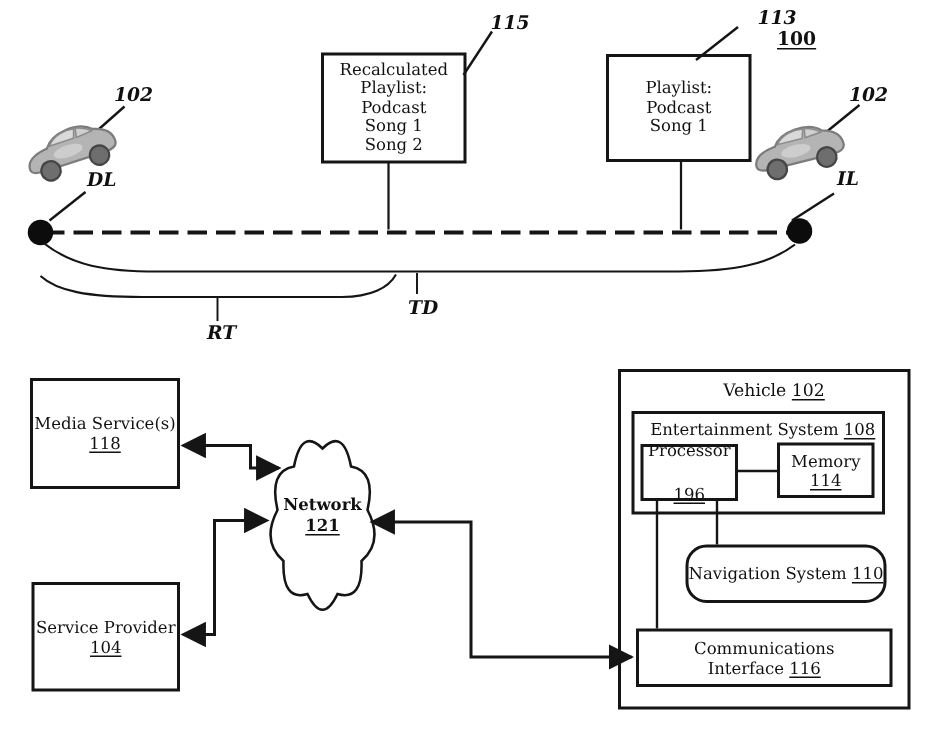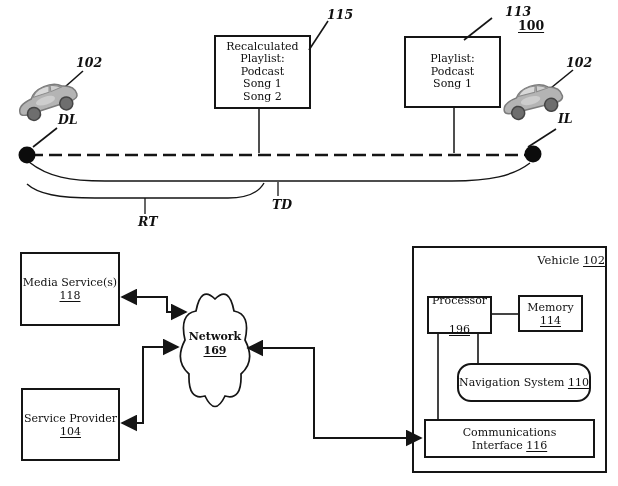--- a/index.html
+++ b/index.html
@@ -10,21 +10,21 @@
   #diagram-svg { position:absolute; left:0; top:0; width:618px; height:486px; }
   .box {
     position:absolute; box-sizing:border-box; border:2px solid #151515;
     display:flex; flex-direction:column; align-items:center; justify-content:center;
     text-align:center; font-weight:normal; font-size:11px; line-height:13px;
     background:transparent;
   }
   .box .ln { display:block; }
   .pre { white-space:pre-line; }
   u, .u { text-decoration:underline; text-underline-offset:2px; }
-  .titlebox { align-items:flex-end; justify-content:flex-start; text-align:left; }
+  .titlebox { align-items:center; justify-content:flex-start; text-align:left; }
   .ref-label {
     position:absolute; font-weight:bold; font-style:italic; font-size:12.5px;
     line-height:13px; white-space:nowrap;
   }
   .overall-ref {
     position:absolute; font-weight:bold; font-size:12.5px; line-height:13px;
     text-decoration:underline; text-underline-offset:2px; white-space:nowrap;
   }
   .cloud-text {
     position:absolute; left:183px; top:330px; width:64px; text-align:center;
@@ -111,29 +111,34 @@
     <span class="ln u">118</span>
   </div>
 
   <div class="box" style="left:21px; top:388px; width:99px; height:73px;">
     <span class="ln">Service Provider</span>
     <span class="ln u">104</span>
   </div>
 
   <div class="cloud-text">
     <span class="ln">Network</span>
-    <span class="ln u">169</span>
+    <span class="ln u">121</span>
   </div>
 
   <div class="box titlebox" style="left:412px; top:246px; width:195px; height:227px; padding:6px 0 0 13px; font-size:11.5px;">
     <span>
       <span>Vehicle</span>&nbsp;<span class="u">102</span>
     </span>
   </div>
 
+  <div class="box titlebox" style="left:421px; top:274px; width:169px; height:69px; padding:4px 0 0 6px;">
+    <span>
+      <span>Entertainment System</span>&nbsp;<span class="u">108</span>
+    </span>
+  </div>
 
   <div class="box" style="left:427px; top:296px; width:65px; height:38px;gap:16px;">
     <span class="ln">Processor</span>
     <span class="ln u">196</span>
   </div>
 
   <div class="box" style="left:518px; top:295px; width:65px; height:37px;">
     <span class="ln">Memory</span>
     <span class="ln u">114</span>
   </div>

